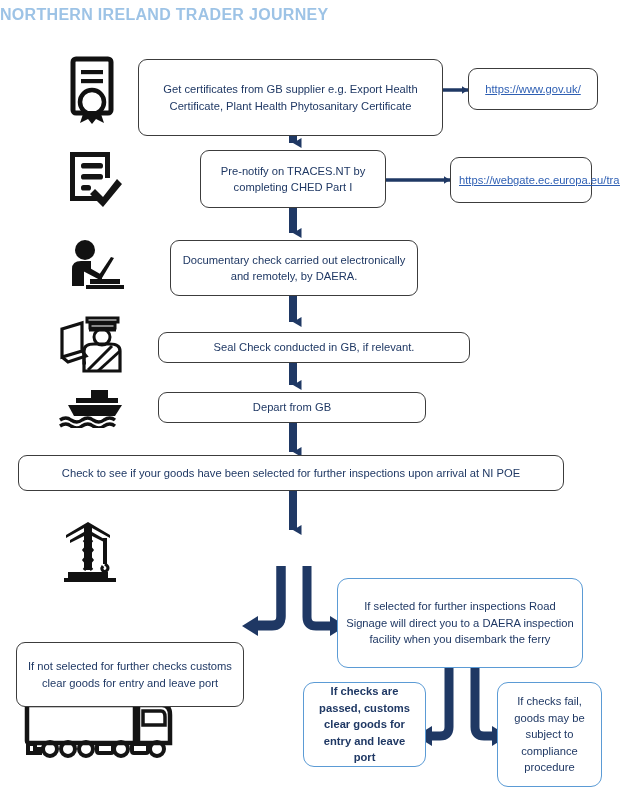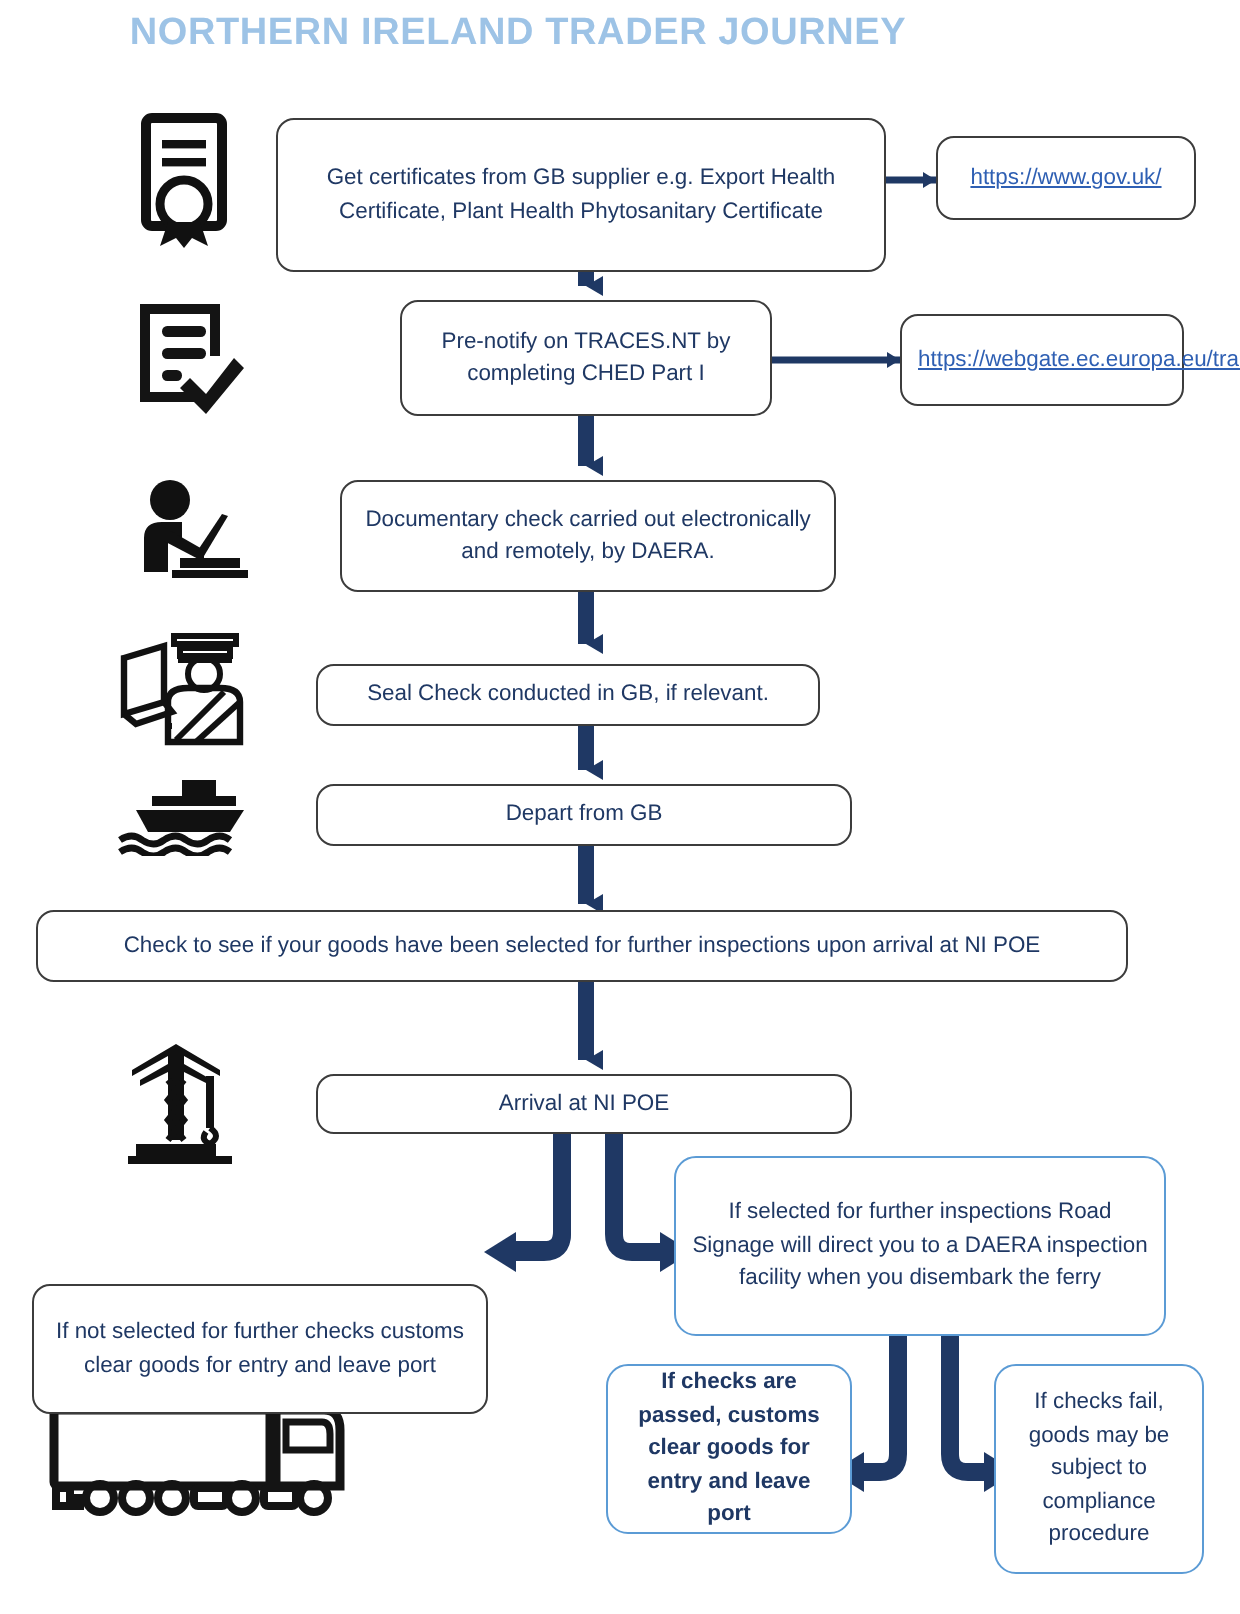--- a/index.html
+++ b/index.html
@@ -8,22 +8,22 @@
     background:#ffffff;
     font-family:"Liberation Sans", sans-serif;
     position:relative;
     overflow:hidden;
   }
   #stage{position:absolute;left:0;top:0;width:620px;height:807px;}
 
   .title{
     position:absolute;
     left:0;top:6px;width:518px;
-    text-align:center;
-    font-size:19px;
+    text-align:left;
+    font-size:16px;
     font-weight:bold;
     letter-spacing:0.3px;
     color:#9DC3E6;
   }
 
   
   .box{
     position:absolute;
     box-sizing:border-box;
     border-radius:9px;
@@ -190,35 +190,32 @@
   </div>
 
   <div class="box dark linkbox" style="left:450px;top:157px;width:142px;height:46px;">
     <span class="txt">https://webgate.ec.europa.eu/tracesnt/login</span>
   </div>
 
   <div class="box dark" style="left:170px;top:240px;width:248px;height:56px;">
     <span class="txt">Documentary check carried out electronically and remotely, by DAERA.</span>
   </div>
 
-  <div class="box dark" style="left:158px;top:332px;width:252px;height:31px;">
+  <div class="box dark" style="left:158px;top:332px;width:312px;height:31px;">
     <span class="txt">Seal Check conducted in GB, if relevant.</span>
   </div>
 
   <div class="box dark" style="left:158px;top:392px;width:268px;height:31px;">
     <span class="txt">Depart from GB</span>
   </div>
 
   <div class="box dark" style="left:18px;top:455px;width:546px;height:36px;">
     <span class="txt">Check to see if your goods have been selected for further inspections upon arrival at NI POE</span>
   </div>
 
-  <div class="box dark" style="left:158px;top:537px;width:268px;height:30px;">
-    <span class="txt">Arrival at NI POE</span>
-  </div>
 
   <div class="box dark" style="left:16px;top:598px;width:228px;height:65px;margin-top:44px;">
     <span class="txt">If not selected for further checks customs clear goods for entry and leave port</span>
   </div>
 
   <div class="box blue" style="left:337px;top:578px;width:246px;height:90px;justify-content:center;">
     <span class="txt">If selected for further inspections Road Signage will direct you to a DAERA inspection facility when you disembark the ferry</span>
   </div>
 
   <div class="box blue" style="left:303px;top:682px;width:123px;height:85px;font-weight:bold;">

